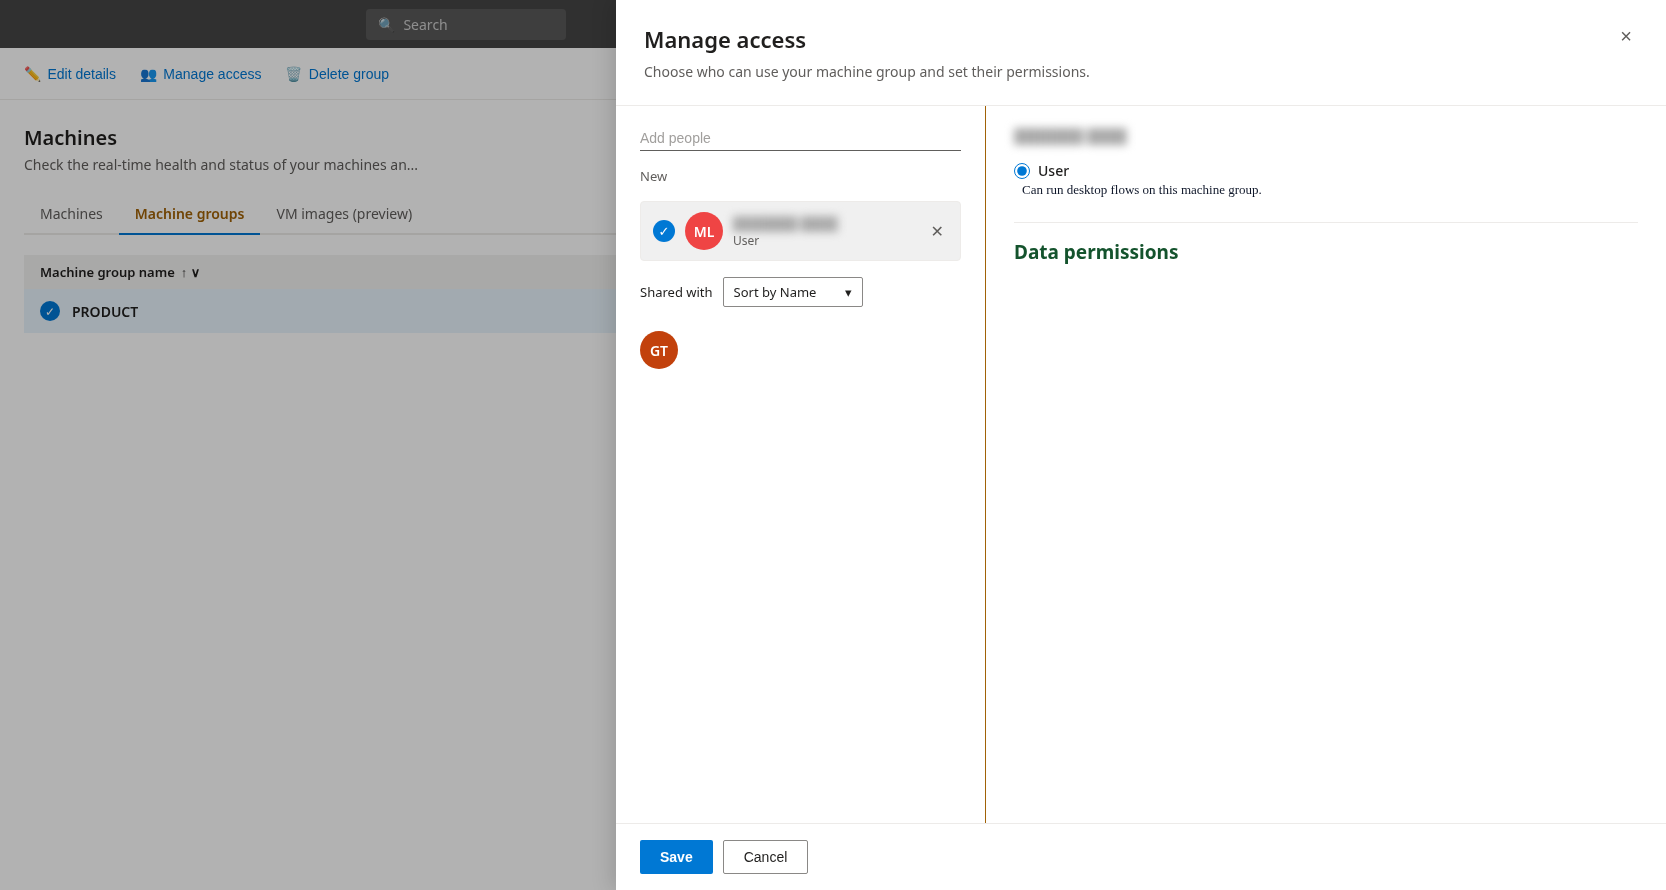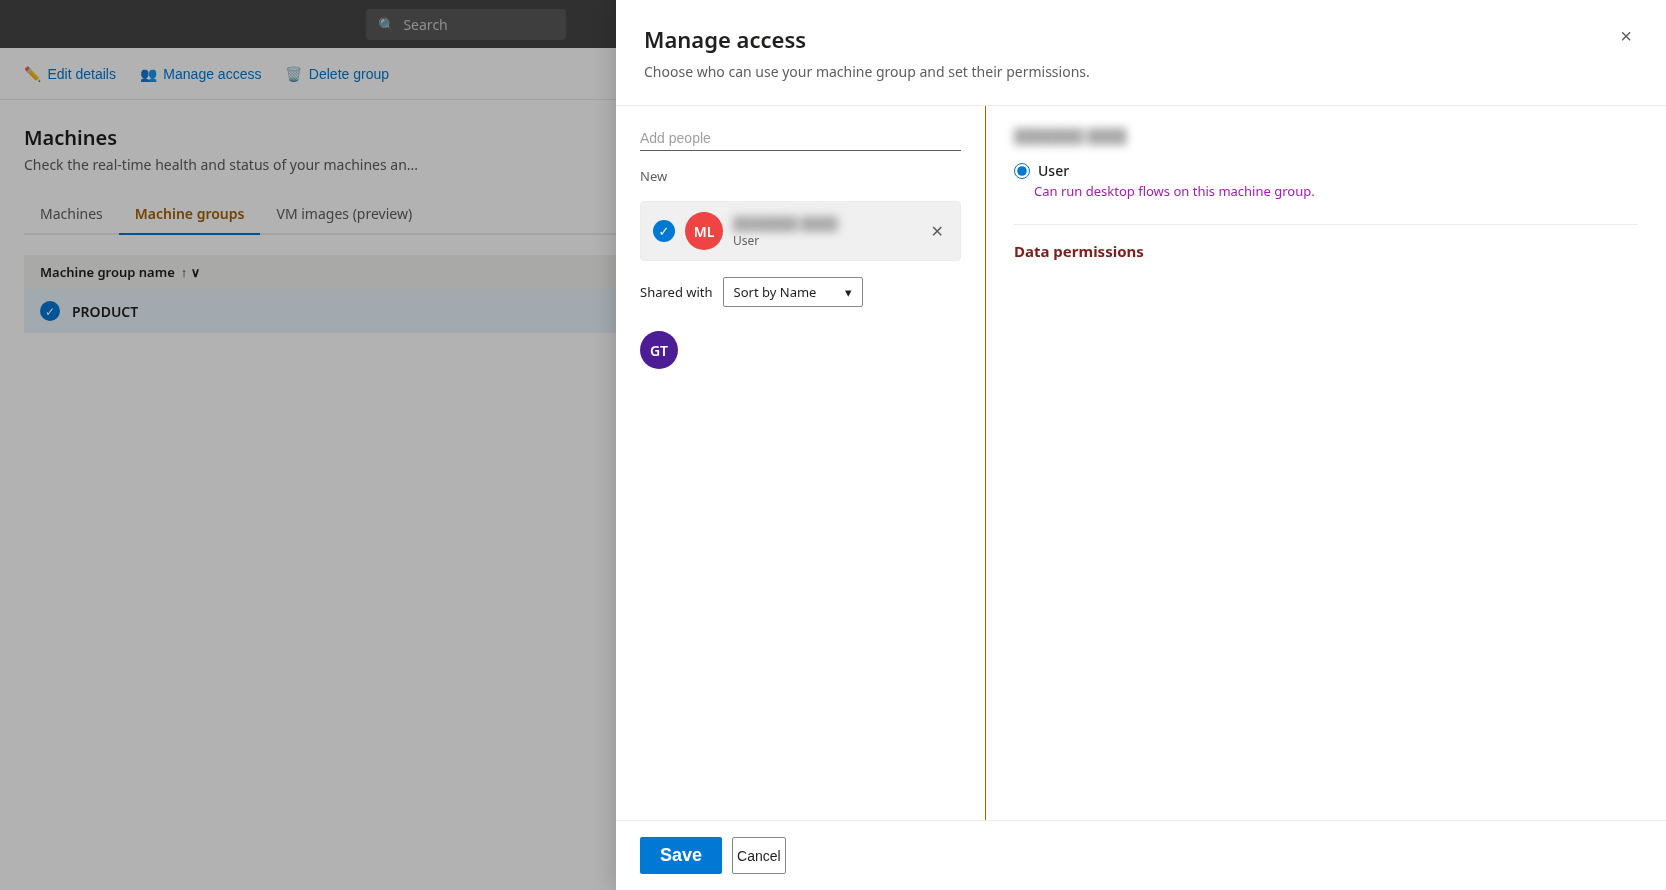--- a/index.html
+++ b/index.html
@@ -277,21 +277,21 @@
       display: flex;
       align-items: center;
       justify-content: center;
       color: white;
       font-size: 14px;
       font-weight: 600;
       flex-shrink: 0;
     }
 
     .avatar-circle.gt {
-      background: #4c1d95;
+      background: #c2410c;
     }
 
     .user-info {
       flex: 1;
     }
 
     .user-name-blurred {
       font-size: 13px;
       color: #aaa;
       filter: blur(4px);
@@ -383,34 +383,35 @@
     }
 
     .radio-label {
       font-size: 14px;
       color: #201f1e;
       font-weight: 500;
     }
 
     .radio-desc {
       font-size: 13px;
-      color: #a21caf;
-      margin-left: 20px;
+      color: #0f172a;
+      margin-left: 8px;
+      font-family: Liberation Serif, serif;
     }
 
     .divider {
       border: none;
       border-top: 1px solid #edebe9;
       margin: 16px 0;
     }
 
     .permissions-title {
-      font-size: 15px;
+      font-size: 19px;
       font-weight: 700;
-      color: #7f1d1d;
+      color: #14532d;
       margin-bottom: 8px;
     }
 
     .permissions-desc {
       font-size: 13px;
       color: #605e5c;
       line-height: 1.5;
     }
 
     .learn-more {
@@ -426,31 +427,31 @@
       display: flex;
       gap: 10px;
       flex-shrink: 0;
     }
 
     .btn-primary {
       background: #0078d4;
       color: white;
       border: none;
       padding: 8px 20px;
-      font-size: 18px;
+      font-size: 14px;
       border-radius: 2px;
       cursor: pointer;
       font-weight: 600;
     }
 
     .btn-secondary {
       background: white;
       color: #201f1e;
       border: 1px solid #8a8886;
-      padding: 8px 4px;
+      padding: 8px 20px;
       font-size: 14px;
       border-radius: 2px;
       cursor: pointer;
     }
   </style>
 </head>
 <body>
 
 <div class="bg-page">
 

